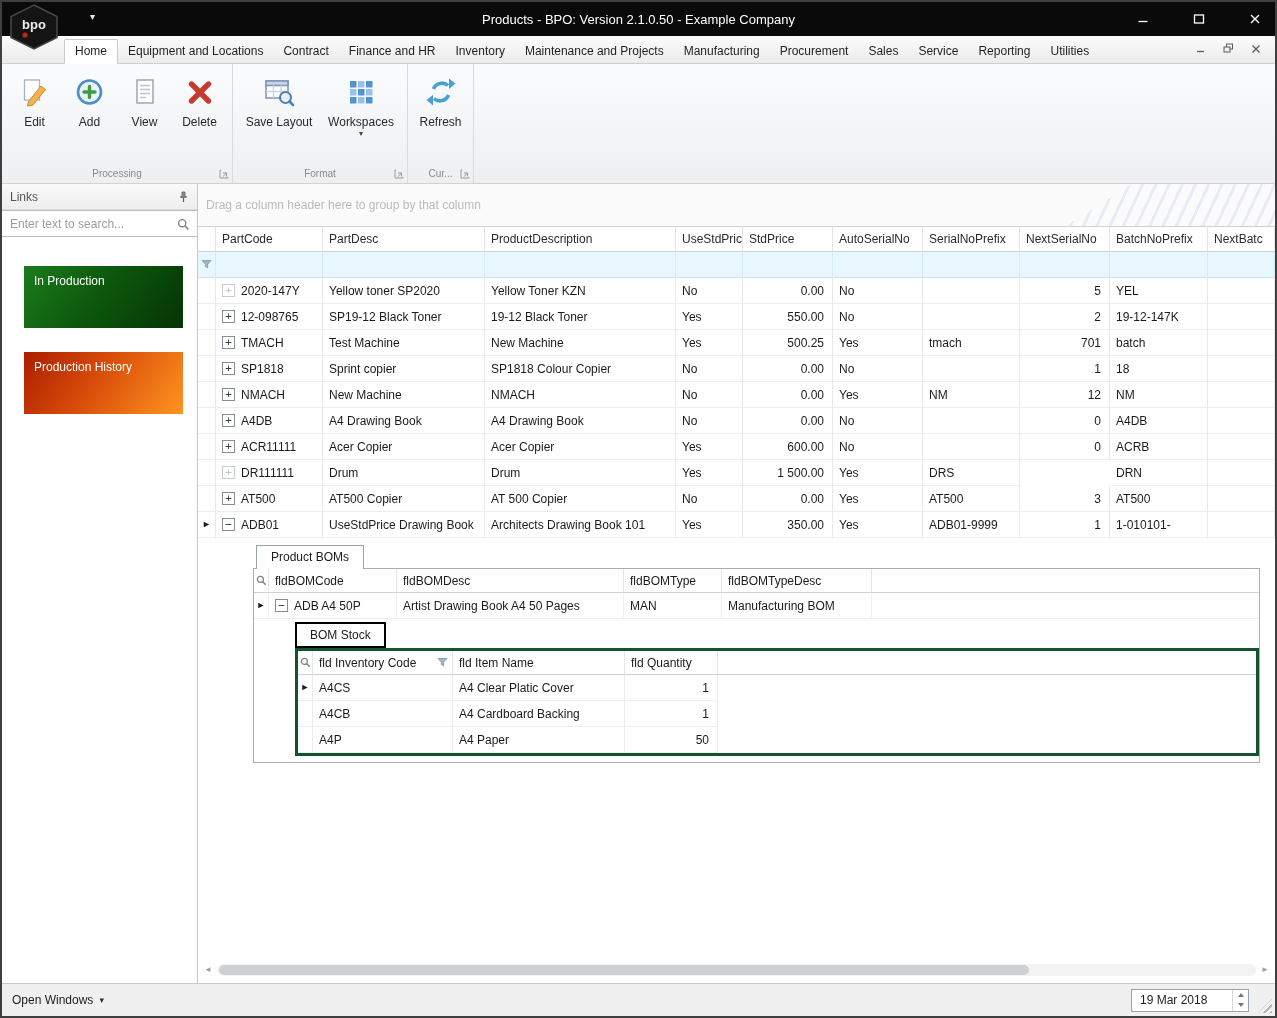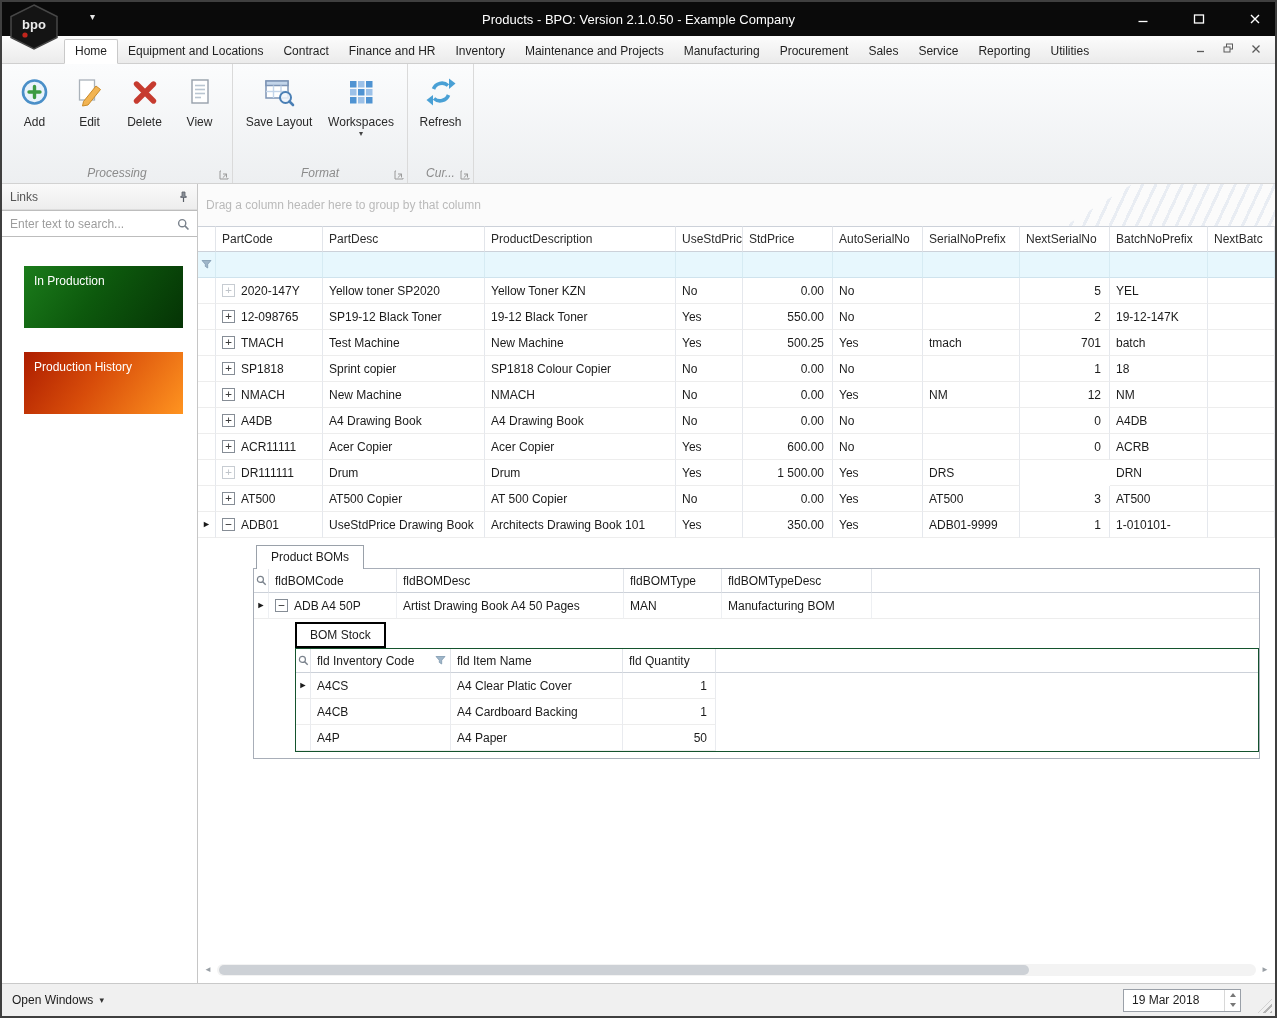--- a/index.html
+++ b/index.html
@@ -31,21 +31,21 @@
   .ribbon { height:120px; background:linear-gradient(#fbfcfd,#edeff1); border-bottom:1px solid #d2d2d2;
             display:flex; flex:0 0 auto; }
   .rgroup { display:flex; flex-direction:column; border-right:1px solid #dadada; }
   .rgroup-buttons { flex:1; display:flex; align-items:stretch; padding:4px 5px 0 5px; }
   .rbtn { width:55px; display:flex; flex-direction:column; align-items:center; padding-top:8px;
           font-size:12px; color:#2a2a2a; text-align:center; border-radius:3px; }
   .rbtn.wide { width:82px; }
   .rbtn svg.ric { width:32px; height:32px; margin-bottom:7px; }
   .drop-caret { margin-top:1px; font-size:8px; color:#444; line-height:8px; }
   .rgroup-footer { height:20px; position:relative; display:flex; align-items:center; justify-content:center;
-                   font-size:12px; color:#8b8b8b;font-style:italic; }
+                   font-size:10px; color:#8b8b8b; }
   .launcher { position:absolute; right:3px; bottom:4px; width:10px; height:10px; }
 
   
   .main { flex:1 1 auto; display:flex; min-height:0; background:#fff;border-radius:28px; }
 
   .sidebar { width:196px; flex:0 0 196px; background:#fff; border-right:1px solid #c6c6c6;
              display:flex; flex-direction:column; }
   .sidebar-header { height:26px; display:flex; align-items:center; padding:0 8px;
                     background:linear-gradient(#fafafa,#ededed); border-bottom:1px solid #dcdcdc;
                     color:#555; font-size:12px; }
@@ -104,21 +104,21 @@
   .dh.fill { flex:1 1 auto; border-right:none; }
   .drow { height:26px; }
   .dc { padding:0 4px 0 6px; display:flex; align-items:center; border-right:1px solid #eef0f3;
         border-bottom:1px solid #ededed; white-space:nowrap; overflow:hidden; }
   .dc.icn { flex:0 0 15px; padding:0; justify-content:center; }
   .dc.fill { flex:1 1 auto; border-right:none; }
 
   .sub-area { margin:3px 0 0 41px; }
   .sub-tab-wrap { display:inline-block; border:2px solid #000; background:#fff; }
   .sub-tab { height:22px; line-height:23px; padding:0 13px; font-size:12px; background:#fff; color:#1b1b1b; }
-  .sub-grid { width:964px; border:1px solid #14532d; background:#fff; }
+  .sub-grid { width:964px; border:3px solid #14532d; background:#fff; }
   .sh { height:24px; padding:0 4px 0 6px; display:flex; align-items:center; border-bottom:1px solid #ccd1d9;
         border-right:1px solid #e2e5ea; background:#fff; white-space:nowrap; overflow:hidden; }
   .sh.icn { flex:0 0 15px; padding:0; justify-content:center; }
   .sh.fill { flex:1 1 auto; border-right:none; }
   .srow { height:26px; }
   .sc { padding:0 4px 0 6px; display:flex; align-items:center; border-right:1px solid #e9ebef;
         border-bottom:1px solid #ededed; white-space:nowrap; overflow:hidden; }
   .sc.icn { flex:0 0 15px; padding:0; justify-content:center; }
   .sc.fill { flex:1 1 auto; border-right:none; border-bottom:none; }
   .filter-btn { margin-left:auto; display:flex; }
@@ -128,21 +128,21 @@
              padding:0 4px; gap:3px; margin-bottom:6px; }
   .hs-btn { flex:0 0 12px; font-size:8px; color:#9aa0a6; text-align:center; line-height:12px; }
   .hs-track { flex:1 1 auto; height:12px; background:#f3f3f3; border-radius:7px; position:relative; }
   .hs-thumb { position:absolute; left:2px; top:1px; height:10px; width:78%; background:#cdd1d6; border-radius:6px; }
 
   
   .statusbar { height:33px; flex:0 0 auto; border-top:1px solid #c9c9c9; background:#f0f0f0;
                display:flex; align-items:center; padding:0 10px; position:relative; font-size:12px; color:#1d1d1d; }
   .open-windows { display:flex; align-items:center; gap:6px; }
   .ow-caret { font-size:9px; color:#333; }
-  .date-editor { margin-left:auto; margin-right:24px; width:118px; height:23px; background:#fff;
+  .date-editor { margin-left:auto; margin-right:16px; width:118px; height:23px; background:#fff;
                  border:1px solid #9aa0a8; display:flex; align-items:center; padding-left:8px; }
   .spinner { margin-left:auto; width:16px; height:21px; border-left:1px solid #d8d8d8;
              display:flex; flex-direction:column; }
   .spin-btn { flex:1; display:flex; align-items:center; justify-content:center; }
   .tri-up { width:0; height:0; border-left:3px solid transparent; border-right:3px solid transparent; border-bottom:4px solid #777; }
   .tri-down { width:0; height:0; border-left:3px solid transparent; border-right:3px solid transparent; border-top:4px solid #777; }
   .grip { position:absolute; right:3px; bottom:3px; width:14px; height:14px;
           background:repeating-linear-gradient(135deg, transparent 0 3px, #b5b5b5 3px 5px);
           clip-path:polygon(100% 0,100% 100%,0 100%); }
 </style>
@@ -213,47 +213,47 @@
           </svg>
       </span>
     </div>
   </div>
 
   <div class="ribbon">
     <div class="rgroup">
       <div class="rgroup-buttons">
         <div class="rbtn">
           <svg class="ric" viewBox="0 0 32 32">
+            <rect x="5.5" y="4" width="15" height="20" fill="#fff" stroke="#aab2ba" stroke-width="1.3"></rect>
+            <path d="M9.5 25.5 L22 10 L26.5 13.5 L14 29 L8.5 30 Z" fill="#f2b452" stroke="#c98a28" stroke-width="1"></path>
+          </svg>
+          <span>Edit</span>
+        </div>
+        <div class="rbtn">
+          <svg class="ric" viewBox="0 0 32 32">
             <circle cx="15.5" cy="16" r="11.5" fill="#eaf3fb" stroke="#4a8fc8" stroke-width="2.6"></circle>
             <path d="M15.5 10.5 V21.5 M10 16 H21" stroke="#3d9b43" stroke-width="3.4" stroke-linecap="round"></path>
           </svg>
           <span>Add</span>
-        </div>
-        <div class="rbtn">
-          <svg class="ric" viewBox="0 0 32 32">
-            <rect x="5.5" y="4" width="15" height="20" fill="#fff" stroke="#aab2ba" stroke-width="1.3"></rect>
-            <path d="M9.5 25.5 L22 10 L26.5 13.5 L14 29 L8.5 30 Z" fill="#f2b452" stroke="#c98a28" stroke-width="1"></path>
-          </svg>
-          <span>Edit</span>
-        </div>
-        <div class="rbtn">
-          <svg class="ric" viewBox="0 0 32 32">
-            <path d="M7.5 8 L24.5 25 M24.5 8 L7.5 25" stroke="#c63b2f" stroke-width="5.4" stroke-linecap="round"></path>
-          </svg>
-          <span>Delete</span>
         </div>
         <div class="rbtn">
           <svg class="ric" viewBox="0 0 32 32">
             <rect x="8" y="4" width="16" height="23" fill="#fff" stroke="#97a0ab" stroke-width="1.4"></rect>
             <line x1="11" y1="9.5" x2="21" y2="9.5" stroke="#b9c5d1" stroke-width="1.6"></line>
             <line x1="11" y1="13.5" x2="21" y2="13.5" stroke="#b9c5d1" stroke-width="1.6"></line>
             <line x1="11" y1="17.5" x2="21" y2="17.5" stroke="#b9c5d1" stroke-width="1.6"></line>
             <line x1="11" y1="21.5" x2="17" y2="21.5" stroke="#b9c5d1" stroke-width="1.6"></line>
           </svg>
           <span>View</span>
+        </div>
+        <div class="rbtn">
+          <svg class="ric" viewBox="0 0 32 32">
+            <path d="M7.5 8 L24.5 25 M24.5 8 L7.5 25" stroke="#c63b2f" stroke-width="5.4" stroke-linecap="round"></path>
+          </svg>
+          <span>Delete</span>
         </div>
       </div>
       <div class="rgroup-footer">
         <span>Processing</span>
         <span class="launcher">
           <svg width="10" height="10" viewBox="0 0 10 10">
               <path d="M2 1 H1 V9 H9 V8" fill="none" stroke="#9a9a9a"></path>
               <path d="M4 4 H7.5 V7.5 M7.5 4 L3.8 7.7" fill="none" stroke="#9a9a9a"></path>
             </svg>
         </span>

